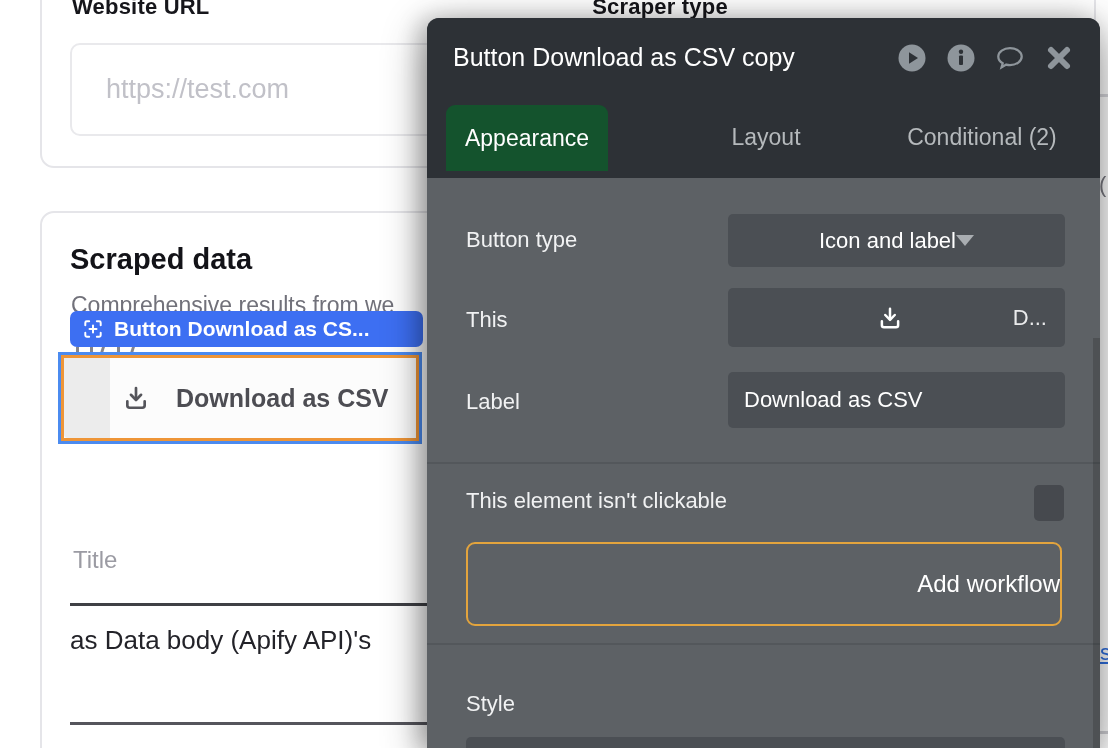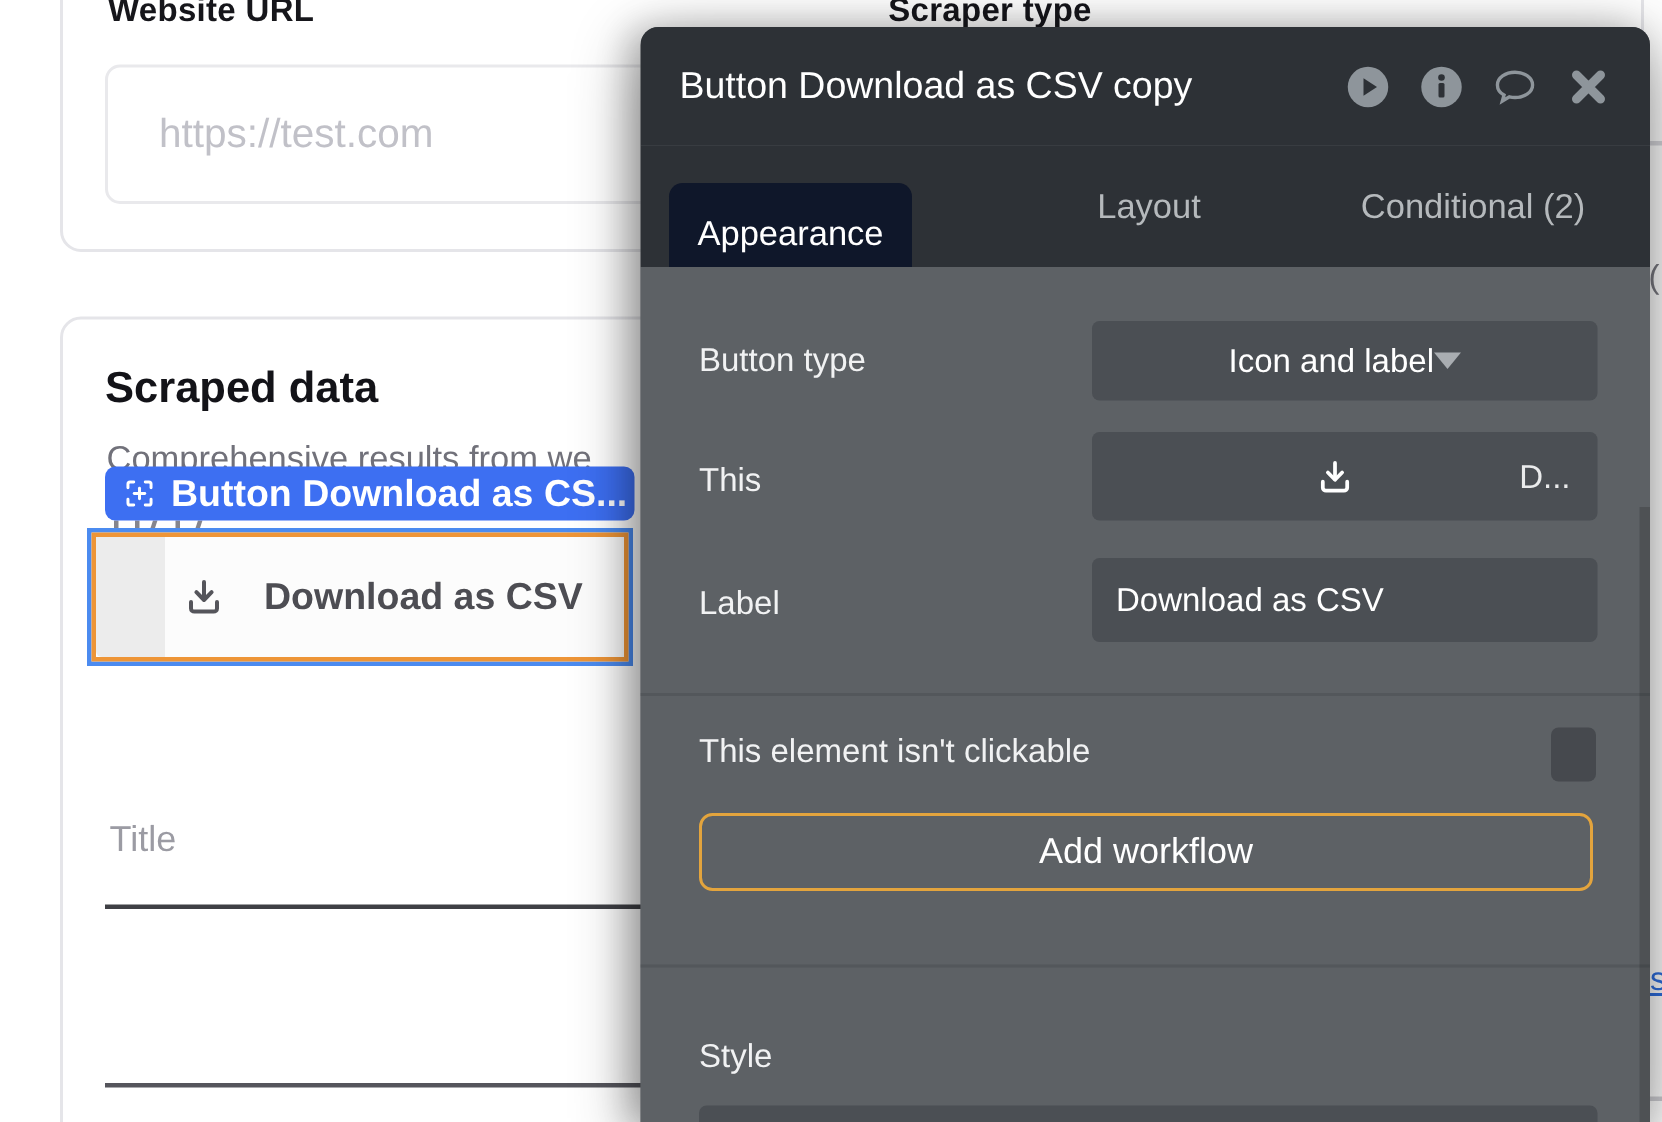--- a/index.html
+++ b/index.html
@@ -14,21 +14,21 @@
   .url-input .ph { color:#c1c1c8; font-size:27px; padding-left:34px; }
   .card-title { font-size:29px; font-weight:800; color:#131318; }
   .card-sub { font-size:23px; color:#71717a; white-space:nowrap; overflow:hidden; }
   .col-head { font-size:24px; font-weight:400; color:#9b9ba3; }
   .rule-dark { background:#3f4045; height:3px; }
   .rule-mid { background:#55555c; height:3px; }
   .cell-text { font-size:26px; color:#232329; line-height:37px; white-space:nowrap; overflow:hidden; }
 
   
   .sel-badge { background:#3d6ff2; border-radius:7px; display:flex; align-items:center; gap:10px;
-               padding:0 12px; color:#fff; font-size:25px; font-weight:600; white-space:nowrap; overflow:hidden; }
+               padding:0 12px; color:#fff; font-size:21px; font-weight:600; white-space:nowrap; overflow:hidden; }
 
   
   .canvas-btn-outer { border:3px solid #4b8bf0; background:#4b8bf0; }
   .canvas-btn-inner { width:100%; height:100%; border:3px solid #ee9537; background:#fcfcfc;
                       position:relative; display:flex; align-items:center; overflow:hidden; }
   .canvas-btn-strip { position:absolute; left:0; top:0; bottom:0; width:46px; background:#ececec; border-radius:0 0 0 4px; }
   .canvas-btn-label { font-size:25px; font-weight:700; color:#4d4d53; }
 
   .frag { position:absolute; background:#85858d; width:3px; }
 
@@ -36,21 +36,21 @@
   .panel { left:427px; top:18px; width:673px; height:730px; border-radius:12px 12px 0 0;
            background:#5d6165; box-shadow:0 12px 44px rgba(0,0,0,.45), -8px 0 22px rgba(0,0,0,.18); overflow:hidden; }
   .panel-header { position:absolute; left:0; top:0; right:0; height:79px; background:#2d3136;
                   display:flex; align-items:center; justify-content:space-between; padding:0 26px; }
   .panel-title { color:#ffffff; font-size:25px; font-weight:400; }
   .hicons { display:flex; align-items:center; gap:19px; }
   .hicon { width:30px; height:30px; display:flex; align-items:center; justify-content:center; cursor:pointer; }
   .tabstrip { position:absolute; left:0; top:79px; right:0; height:81px; background:#2d3136; }
   .tab { position:absolute; top:0; height:81px; display:flex; align-items:center; justify-content:center;
          color:#b5b9bc; font-size:23px; cursor:pointer; }
-  .tab.active { background:#0f172a; border-radius:9px 9px 0 0; color:#fff; top:25px; height:66px;justify-content:center; }
+  .tab.active { background:#14532d; border-radius:9px 9px 0 0; color:#fff; top:8px; height:66px;justify-content:center; }
   .panel-body { position:absolute; left:0; top:160px; right:0; bottom:0; background:#5d6165; }
   .field-label { color:#f1f2f3; font-size:22px; }
   .ctl { background:#4b4f54; border-radius:5px; color:#fff; font-size:22px; display:flex; align-items:center; }
   .caret { width:0; height:0; border-left:9px solid transparent; border-right:9px solid transparent; border-top:11px solid #a9adb1; }
   .divider { position:absolute; left:0; right:0; height:2px; background:#53575b; }
   .checkbox { background:#46494e; border-radius:5px; cursor:pointer; }
   .wf-btn { border:2px solid #e3a43d; border-radius:9px; color:#fff; font-size:24px;
             display:flex; align-items:center; justify-content:center; cursor:pointer; background:transparent; }
   .scrolltrack { position:absolute; right:0; top:160px; bottom:0; width:7px; background:rgba(0,0,0,.16); }
 
@@ -102,20 +102,21 @@
         <path d="M5.5 14.5v3.2c0 .9.8 1.6 1.7 1.6h9.6c.9 0 1.7-.7 1.7-1.6v-3.2"></path>
       </svg>
     </span>
     <span class="canvas-btn-label" style="margin-left:24px; position:relative;">Download as CSV</span>
   </div>
 </div>
 
 <div class="abs col-head" style="left:73px; top:546px;">Title</div>
 <div class="abs rule-dark" style="left:70px; top:603px; width:358px;"></div>
 <div class="abs" style="left:70px; top:622px; width:358px;">
+  <div class="cell-text">as Data body (Apify API)'s</div>
 </div>
 <div class="abs rule-mid" style="left:70px; top:722px; width:358px;"></div>
 
 <div class="edge-frag-line" style="left:1100px; top:94px;"></div>
 <div class="edge-frag-text" style="left:1099px; top:172px;">(</div>
 <div class="edge-frag-link" style="left:1100px; top:640px;">s</div>
 <div class="edge-frag-line" style="left:1100px; top:731px; background:#cfcfd4;"></div>
 
 <div class="abs panel">
 
@@ -184,21 +185,21 @@
     <div class="abs field-label" style="left:39px; top:211px;">Label</div>
     <div class="abs ctl" style="left:301px; top:194px; width:337px; height:56px; padding:0 16px;">
       <span>Download as CSV</span>
     </div>
 
     <div class="divider" style="top:284px;"></div>
 
     <div class="abs field-label" style="left:39px; top:310px;">This element isn't clickable</div>
     <div class="abs checkbox" style="left:607px; top:307px; width:30px; height:36px;"></div>
 
-    <div class="abs wf-btn" style="left:39px; top:364px; width:596px; height:52px;">
+    <div class="abs wf-btn" style="left:39px; top:364px; width:596px; height:84px;justify-content:flex-end;">
       <span>Add workflow</span>
     </div>
 
     <div class="divider" style="top:465px;"></div>
 
     <div class="abs field-label" style="left:39px; top:513px;">Style</div>
     <div class="abs ctl" style="left:39px; top:559px; width:599px; height:31px;"></div>
 
     <div class="scrolltrack"></div>
   </div>

